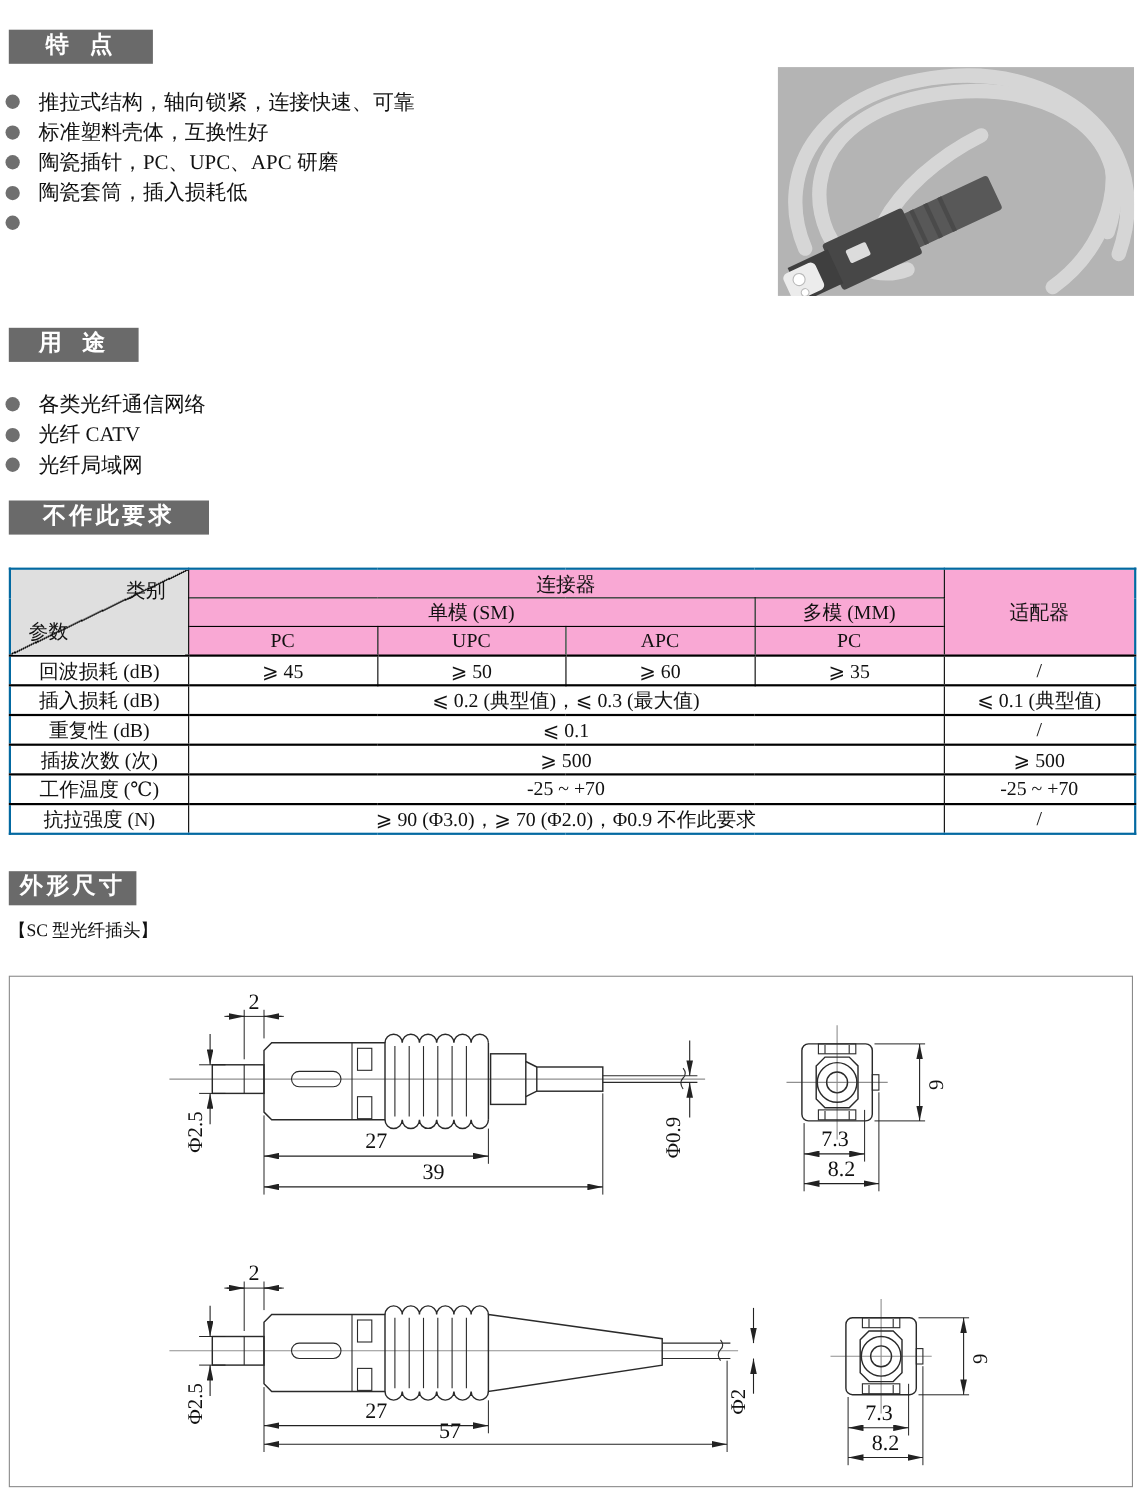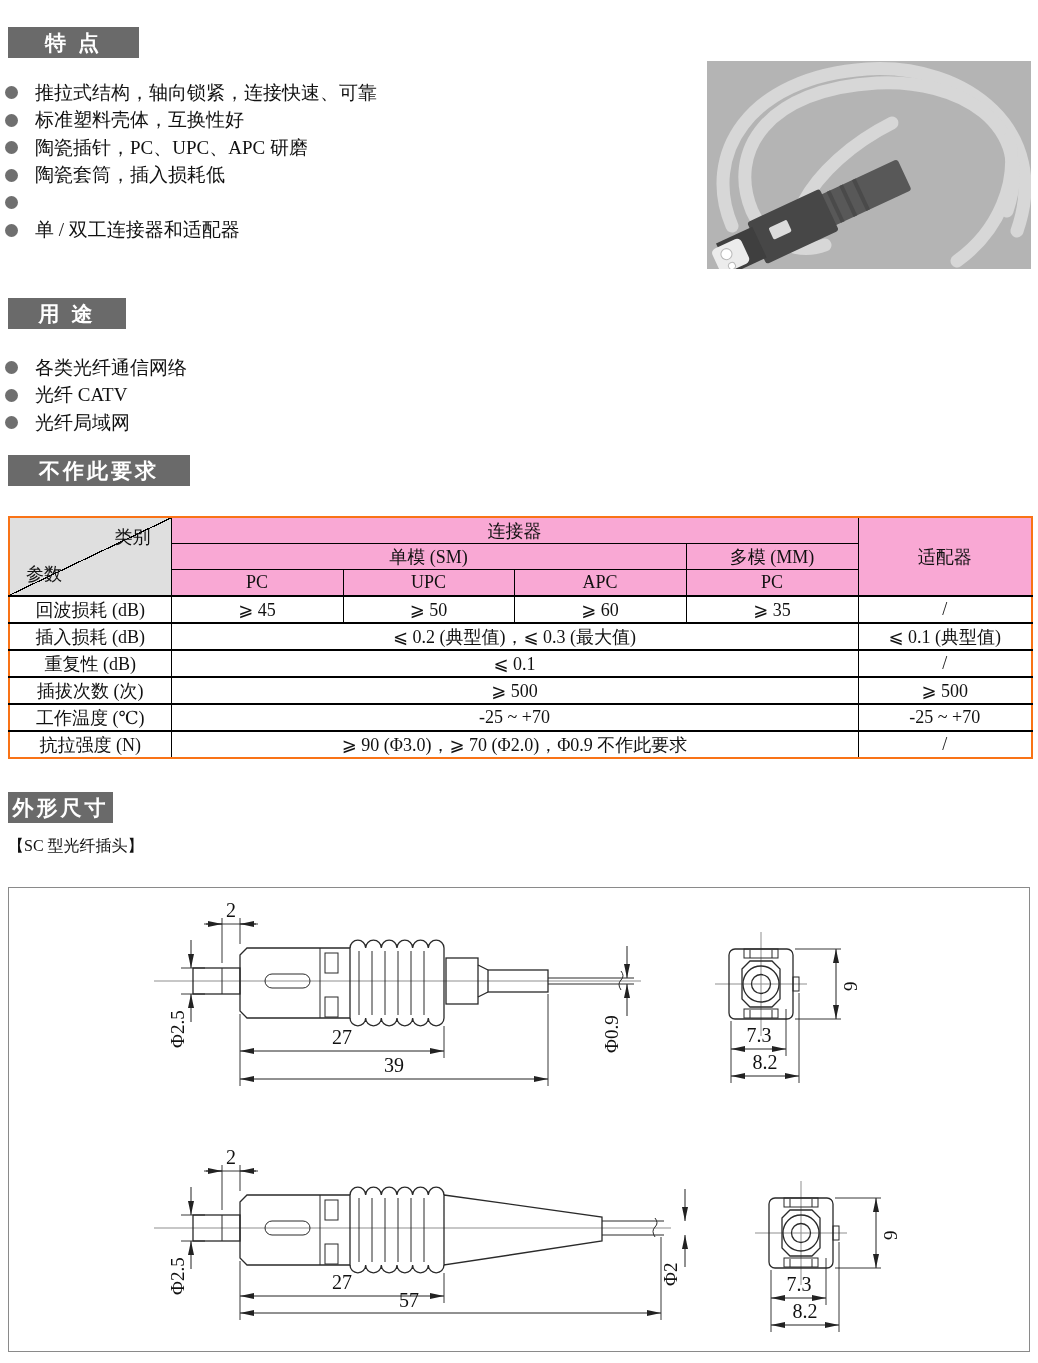--- a/index.html
+++ b/index.html
@@ -4,40 +4,40 @@
 <style>
   html,body{margin:0;padding:0;}
   body{
     width:1038px;height:1363px;position:relative;background:#ffffff;
     font-family:"Liberation Serif","DejaVu Serif",serif;color:#111;
     overflow:hidden;
   }
   .sec-header{
     position:absolute;left:8px;box-sizing:border-box;
     background:#6a6a6a;color:#fff;text-align:center;
-    font-family:Liberation Sans, sans-serif;
+    font-family:Liberation Mono, monospace;
     font-weight:bold;font-size:21px;line-height:31px;height:31px;
     letter-spacing:3px;
   }
   .bullet-list{position:absolute;left:2px;}
   .li{display:flex;align-items:center;height:27.5px;font-size:19px;white-space:nowrap;}
   .li .dot{width:13px;height:13px;border-radius:50%;background:#6f6f6f;margin:0 17px 0 3px;flex:none;}
   .photo{position:absolute;left:707px;top:61px;width:324px;height:208px;}
   .subtitle{position:absolute;left:8px;top:836px;font-size:16px;}
   
   .spec-table{
     position:absolute;left:8px;top:516px;width:1023px;
     border-collapse:collapse;table-layout:fixed;
     font-size:18px;
   }
   .spec-table td{
     border:1px solid #000;height:25px;text-align:center;vertical-align:middle;
     padding:0 2px;overflow:hidden;white-space:nowrap;
   }
-  .spec-table{border:2px solid #f97316;}
+  .spec-table{border:2px solid #0369a1;}
   .spec-table .hd{background:#f9a8d4;}
   .spec-table tr.body td{border-top-width:2px;}
   .corner-cell{position:relative;background:
      linear-gradient(to bottom right, rgba(0,0,0,0) 49.5%, #000 49.5%, #000 50.4%, rgba(0,0,0,0) 50.4%),
      #dfdfdf;}
   .corner-top{position:absolute;top:7px;right:20px;font-size:18px;}
   .corner-bottom{position:absolute;bottom:9px;left:16px;font-size:18px;}
   .drawing-box{
     position:absolute;left:8px;top:887px;width:1022px;height:465px;
     border:1px solid #8a8a8a;box-sizing:border-box;
@@ -69,24 +69,20 @@
   <div class="li">
       <span class="dot"></span>
       <span>陶瓷插针，PC、UPC、APC 研磨</span>
     </div>
   <div class="li">
       <span class="dot"></span>
       <span>陶瓷套筒，插入损耗低</span>
     </div>
   <div class="li">
       <span class="dot"></span>
-    </div>
-  <div class="li">
-      <span class="dot"></span>
-      <span>单 / 双工连接器和适配器</span>
     </div>
 </div>
 
 <div class="photo">
   <svg width="324" height="208" viewBox="0 0 324 208">
     <rect x="0" y="0" width="324" height="208" fill="#b4b4b4"></rect>
     <g fill="none" stroke="#d9d9d9" stroke-width="13" stroke-linecap="round" opacity="0.95">
       <path d="M310,170 C345,70 260,2 160,8 C40,16 -5,95 25,165"></path>
       <path d="M300,150 C330,60 250,18 170,22 C60,28 20,90 45,150 C60,182 92,194 118,184"></path>
       <path d="M250,200 C292,170 312,120 302,78"></path>
@@ -183,21 +179,21 @@
     <td>-25 ~ +70</td>
   </tr>
   <tr class="body">
     <td>抗拉强度 (N)</td>
     <td colspan="4">⩾ 90 (Φ3.0)，⩾ 70 (Φ2.0)，Φ0.9 不作此要求</td>
     <td>/</td>
   </tr>
 </tbody>
   </table>
 
-<div class="sec-header" style="top:792px;width:105px;">外形尺寸</div>
+<div class="sec-header" style="top:792px;width:116px;">外形尺寸</div>
 <div class="subtitle">【SC 型光纤插头】</div>
 
 <div class="drawing-box">
 <svg width="1020" height="463" viewBox="0 0 1020 463">
   <defs>
     <marker id="arr" refX="14" refY="3" markerWidth="14" markerHeight="6" orient="auto-start-reverse" markerUnits="userSpaceOnUse">
       <path d="M0,0 L14,3 L0,6 Z" fill="#222"></path>
     </marker>
   </defs>
 

